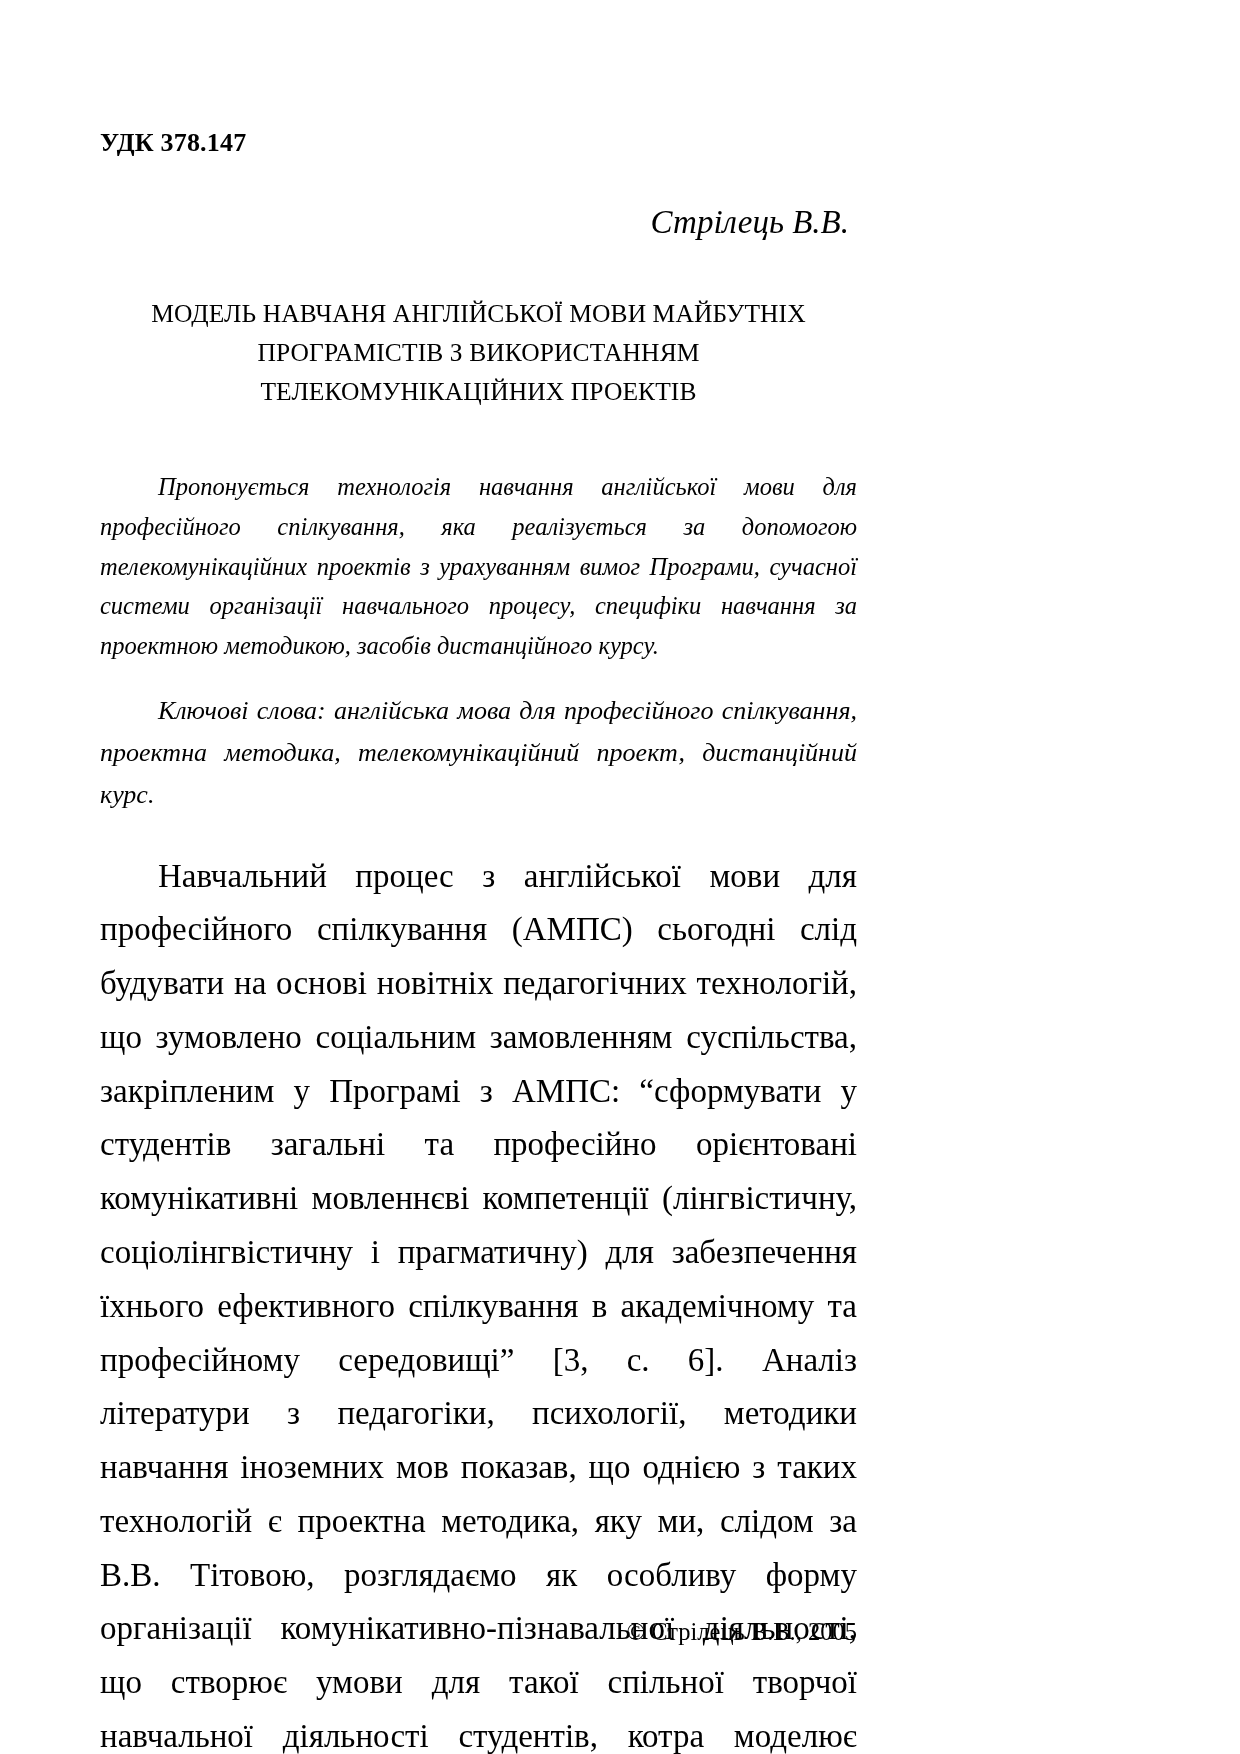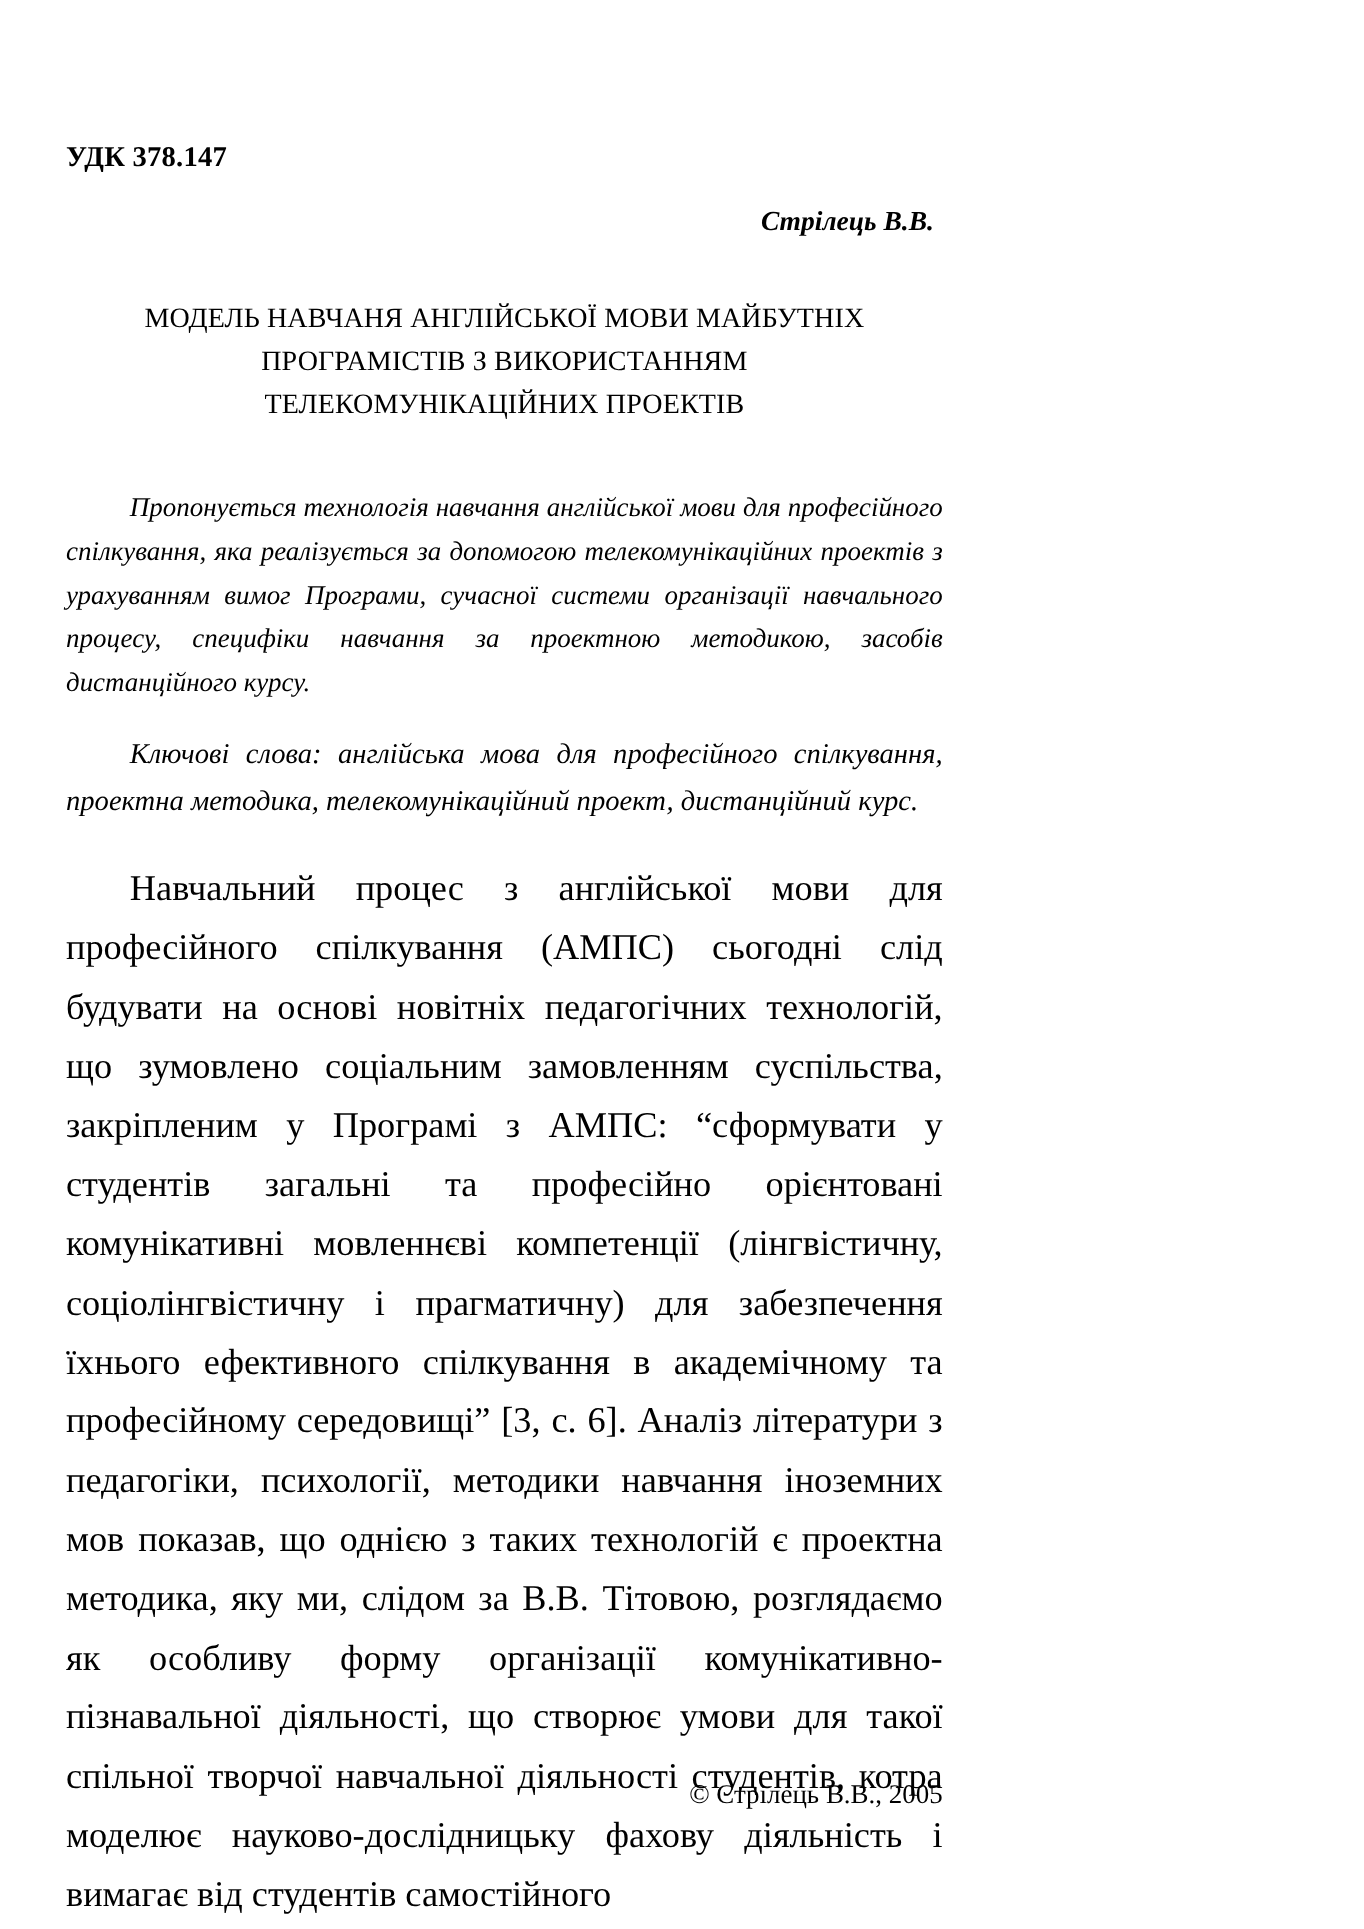--- a/index.html
+++ b/index.html
@@ -12,33 +12,33 @@
     height: 1754px;
     font-family: "Liberation Serif", "DejaVu Serif", serif;
     color: #000000;
     position: relative;
     overflow: hidden;
   }
   .page {
     box-sizing: border-box;
     width: 997px;
     height: 1754px;
-    padding: 128px 140px 96px 60px;
+    padding: 128px 140px 96px 100px;
     position: relative;
   }
   .udc {
     font-size: 26px;
     font-weight: bold;
     letter-spacing: 0.2px;
   }
   .author-line {
-    margin-top: 30px;
+    margin-top: 46px;
     text-align: right;
-    font-size: 25px;
-    font-weight: bold;
+    font-size: 33px;
+    font-weight: normal;
     font-style: italic;
     padding-right: 8px;
   }
   .title {
     margin-top: 54px;
     text-align: center;
     font-size: 25.5px;
     font-weight: normal;
     line-height: 1.52;
     letter-spacing: 0.1px;

